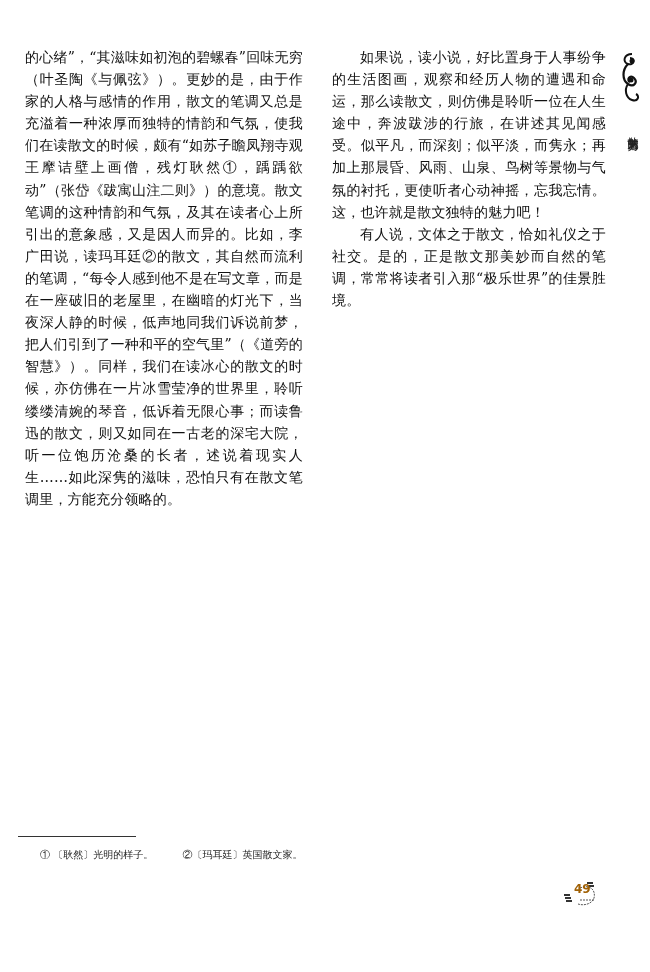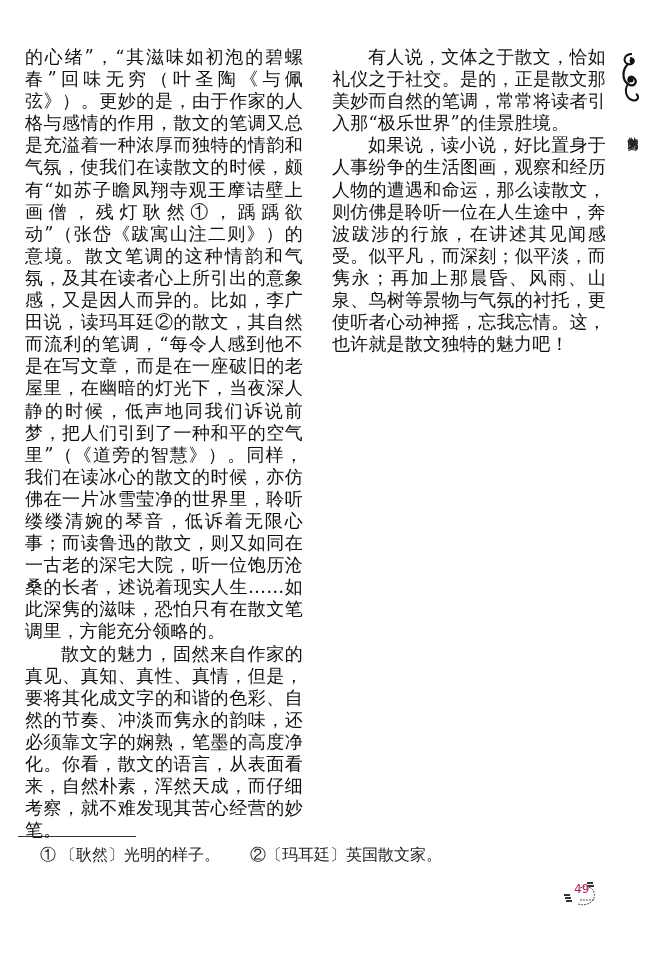--- a/index.html
+++ b/index.html
@@ -11,21 +11,21 @@
       width: 650px;
       height: 972px;
       position: relative;
       overflow: hidden;
       color: #111111;
       font-family: "DejaVu Serif", "Liberation Serif", serif;
     }
     .column {
       position: absolute;
       top: 46px;
-      font-size: 18px;
+      font-size: 14px;
       line-height: 22.1px;
       text-align: justify;
       letter-spacing: 0.2px;
     }
     .col-left { left: 25px; width: 278px; }
     .col-right { left: 357px; width: 249px; }
     .para {
       margin: 0;
       text-indent: 0;
     }
@@ -55,66 +55,64 @@
       left: 18px;
       top: 836px;
       width: 118px;
       height: 0;
       border-top: 1px solid #333;
     }
     .footnotes {
       position: absolute;
       left: 40px;
       top: 847px;
-      font-size: 16px;
+      font-size: 10px;
       line-height: 16px;
       color: #222;
       white-space: nowrap;
-      font-family: Liberation Serif, serif;
     }
     .footnotes span.fn { display: inline-block; }
     .footnotes span.fn2 { margin-left: 26px; }
     .page-number-wrap {
       position: absolute;
       left: 560px;
       top: 880px;
       width: 50px;
       height: 40px;
     }
     .page-number {
       position: absolute;
       left: 14px;
       top: 2px;
       font-size: 12px;
-      font-weight: normal;
+      font-weight: bold;
       font-family: "DejaVu Sans", "Liberation Sans", sans-serif;
-      color: #be185d;
+      color: #a16207;
     }
   </style>
 </head>
 <body>
 
 <svg class="side-ornament" viewBox="0 0 24 56">
   <path d="M14 4 C6 4 4 12 10 14 C16 16 18 8 12 8" fill="none" stroke="#111" stroke-width="2"></path>
   <path d="M10 14 C4 20 4 30 10 34 C16 38 20 32 16 28 C12 24 8 30 12 32" fill="none" stroke="#111" stroke-width="2.2"></path>
   <path d="M10 34 C6 40 8 48 14 50 C20 52 22 46 18 44" fill="none" stroke="#111" stroke-width="2"></path>
   <circle cx="14" cy="11" r="2.5" fill="#111"></circle>
   <circle cx="13" cy="30" r="2.5" fill="#111"></circle>
 </svg>
 
 <div class="side-title">散文的艺术魅力</div>
 
 <div class="column col-left">
   <p class="para">的心绪”，“其滋味如初泡的碧螺春”回味无穷（叶圣陶《与佩弦》）。更妙的是，由于作家的人格与感情的作用，散文的笔调又总是充溢着一种浓厚而独特的情韵和气氛，使我们在读散文的时候，颇有“如苏子瞻凤翔寺观王摩诘壁上画僧，残灯耿然①，踽踽欲动”（张岱《跋寓山注二则》）的意境。散文笔调的这种情韵和气氛，及其在读者心上所引出的意象感，又是因人而异的。比如，李广田说，读玛耳廷②的散文，其自然而流利的笔调，“每令人感到他不是在写文章，而是在一座破旧的老屋里，在幽暗的灯光下，当夜深人静的时候，低声地同我们诉说前梦，把人们引到了一种和平的空气里”（《道旁的智慧》）。同样，我们在读冰心的散文的时候，亦仿佛在一片冰雪莹净的世界里，聆听缕缕清婉的琴音，低诉着无限心事；而读鲁迅的散文，则又如同在一古老的深宅大院，听一位饱历沧桑的长者，述说着现实人生……如此深隽的滋味，恐怕只有在散文笔调里，方能充分领略的。</p>
-  <p class="para indent">散文的魅力，固然来自作家的真见、真知、真性、真情，但是，要将其化成文字的和谐的色彩、自然的节奏、冲淡而隽永的韵味，还必须靠文字的娴熟，笔墨的高度净化。你看，散文的语言，从表面看来，自然朴素，浑然天成，而仔细考察，就不难发现其苦心经营的妙笔。</p>
 </div>
 
 <div class="column col-right">
+  <p class="para indent right-extend">如果说，读小说，好比置身于人事纷争的生活图画，观察和经历人物的遭遇和命运，那么读散文，则仿佛是聆听一位在人生途中，奔波跋涉的行旅，在讲述其见闻感受。似平凡，而深刻；似平淡，而隽永；再加上那晨昏、风雨、山泉、鸟树等景物与气氛的衬托，更使听者心动神摇，忘我忘情。这，也许就是散文独特的魅力吧！</p>
   <p class="para indent right-extend">有人说，文体之于散文，恰如礼仪之于社交。是的，正是散文那美妙而自然的笔调，常常将读者引入那“极乐世界”的佳景胜境。</p>
-  <p class="para indent right-extend">如果说，读小说，好比置身于人事纷争的生活图画，观察和经历人物的遭遇和命运，那么读散文，则仿佛是聆听一位在人生途中，奔波跋涉的行旅，在讲述其见闻感受。似平凡，而深刻；似平淡，而隽永；再加上那晨昏、风雨、山泉、鸟树等景物与气氛的衬托，更使听者心动神摇，忘我忘情。这，也许就是散文独特的魅力吧！</p>
 </div>
 
 <div class="footnote-rule"></div>
 <div class="footnotes">
   <span class="fn">
     <span>①</span>
     <span>〔耿然〕</span><span>光明的样子。</span>
   </span>
   <span class="fn fn2">
     <span>②</span><span>〔玛耳廷〕</span><span>英国散文家。</span>

